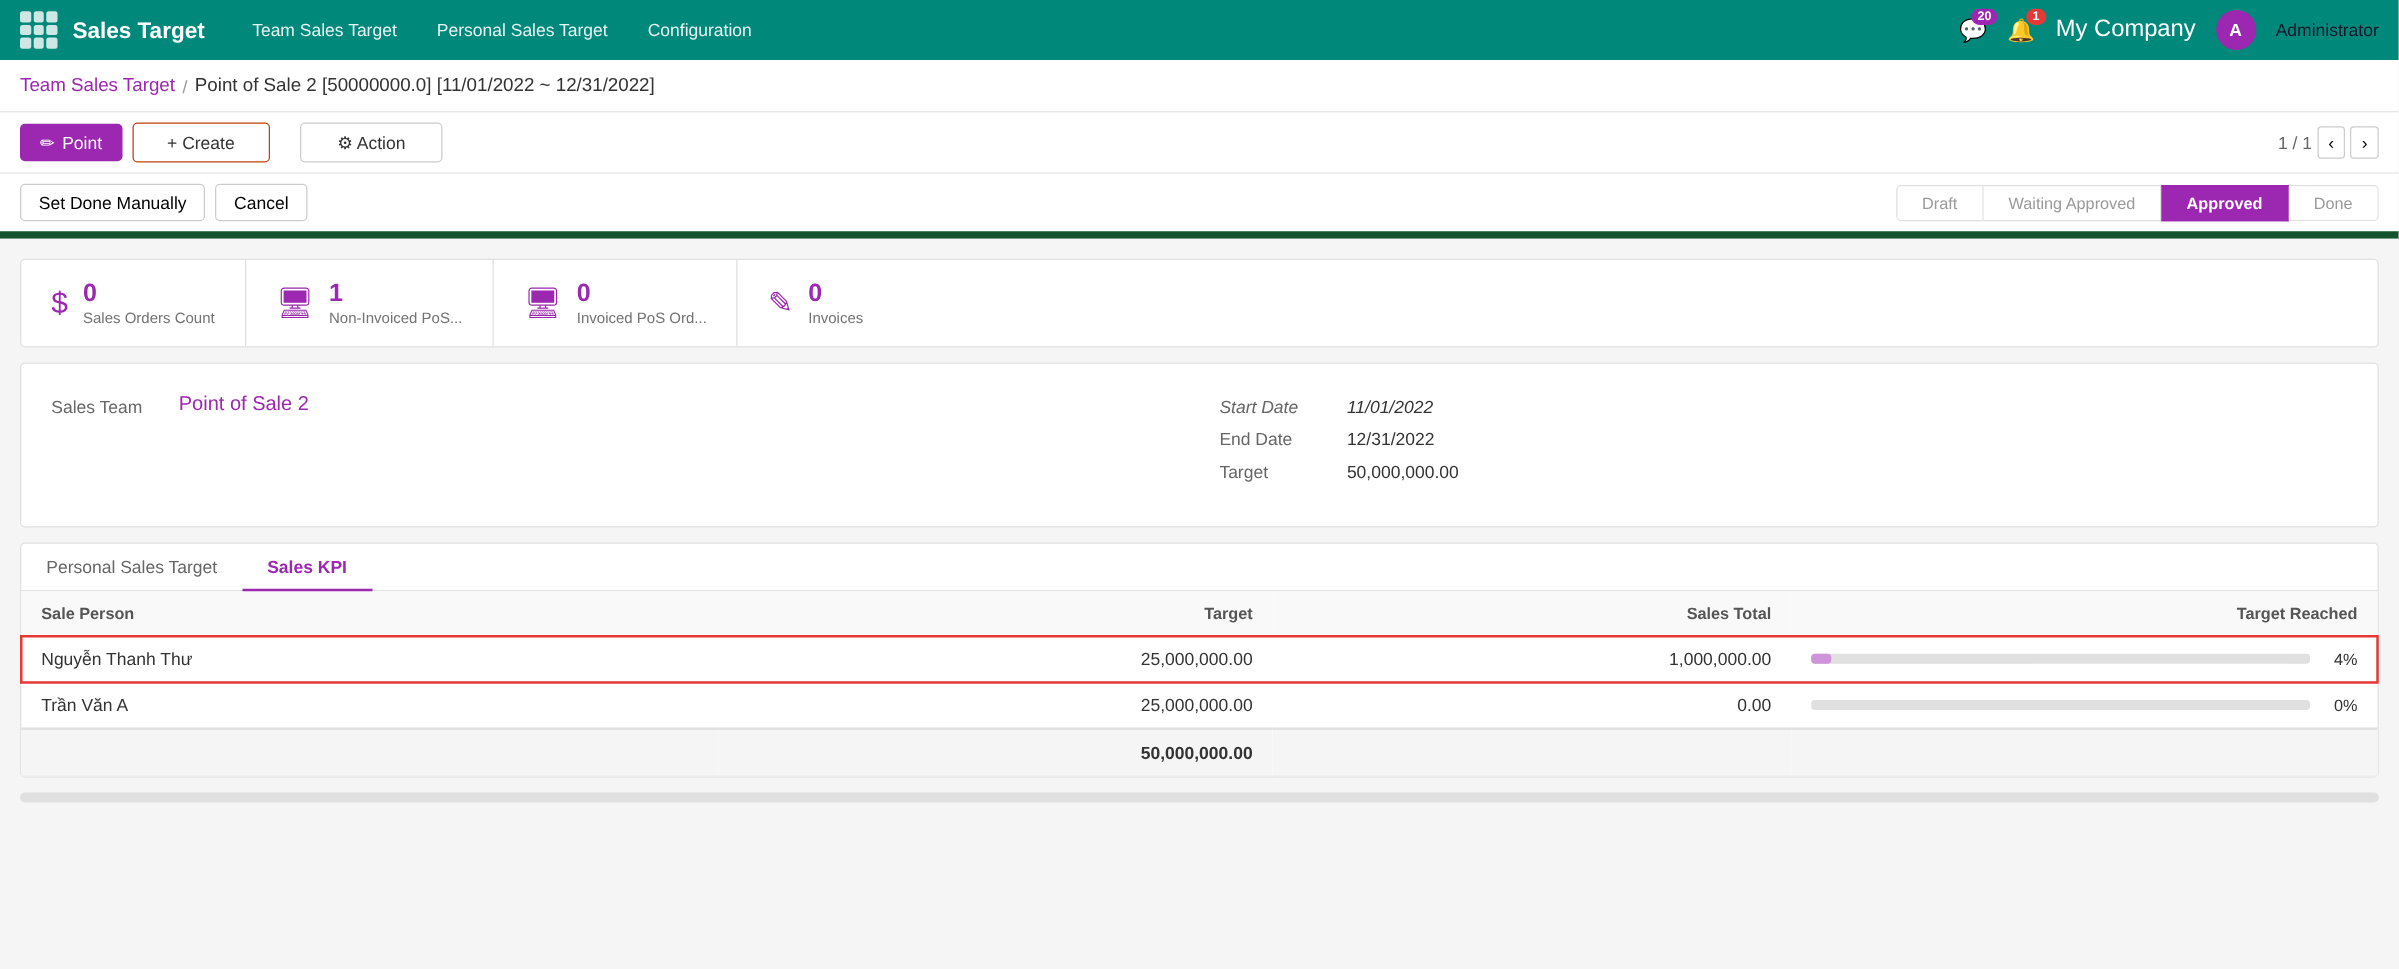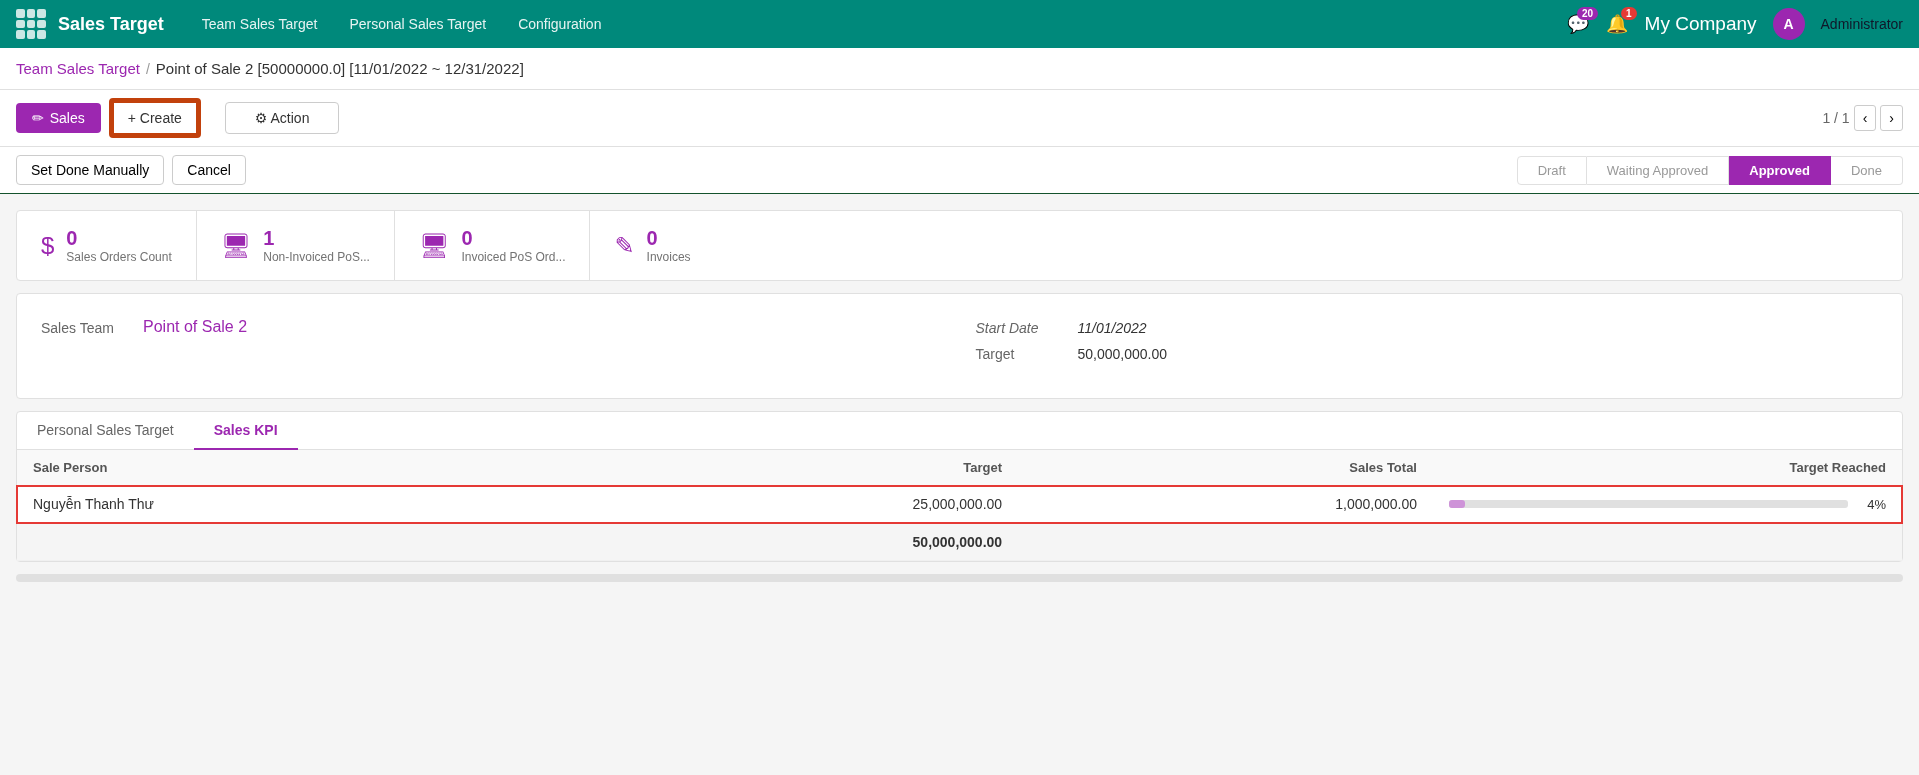--- a/index.html
+++ b/index.html
@@ -63,36 +63,36 @@
     .action-bar {
       background: #fff; padding: 8px 16px;
       border-bottom: 1px solid #e0e0e0;
       display: flex; align-items: center; gap: 8px;
     }
     .btn-edit {
       background: #9c27b0; color: #fff; border: none; padding: 7px 16px;
       border-radius: 4px; cursor: pointer; font-size: 14px; display: flex; align-items: center; gap: 6px;
     }
     .btn-create {
-      background: #fff; color: #333; border: 5px solid #c2410c; padding: 7px 14px;
+      background: #fff; color: #333; border: 1px solid #c2410c; padding: 7px 27px;
       border-radius: 4px; cursor: pointer; font-size: 14px; display: flex; align-items: center; gap: 6px;
     }
     .btn-action {
       background: #fff; color: #333; border: 1px solid #ccc; padding: 7px 29px;
       border-radius: 4px; cursor: pointer; font-size: 14px; display: flex; align-items: center; gap: 6px;
       margin-left: 16px;
     }
     .spacer { flex: 1; }
     .pagination { display: flex; align-items: center; gap: 4px; color: #666; font-size: 14px; }
     .pag-btn { background: none; border: 1px solid #ccc; padding: 4px 8px; border-radius: 3px; cursor: pointer; }
 
     
     .status-bar {
       background: #fff; padding: 8px 16px;
-      border-bottom: 1px solid #14532d;
+      border-bottom: 6px solid #14532d;
       display: flex; align-items: center; gap: 8px;
     }
     .btn-set-done {
       background: #fff; border: 1px solid #ccc; padding: 6px 14px;
       border-radius: 4px; cursor: pointer; font-size: 14px;
     }
     .btn-cancel {
       background: #fff; border: 1px solid #ccc; padding: 6px 14px;
       border-radius: 4px; cursor: pointer; font-size: 14px;
     }
@@ -210,21 +210,21 @@
 
 <div class="breadcrumb-bar">
   <span class="breadcrumb-link">Team Sales Target</span>
   <span class="breadcrumb-sep">/</span>
   <span class="breadcrumb-current">Point of Sale 2 [50000000.0] [11/01/2022 ~ 12/31/2022]</span>
 </div>
 
 <div class="action-bar">
   <button class="btn-edit">
     <span>✏</span>
-    <span>Sales</span>
+    <span>Point</span>
   </button>
   <button class="btn-create">
     <span>+ Create</span>
   </button>
   <button class="btn-action">
     <span>⚙ Action</span>
   </button>
   <div class="spacer"></div>
   <div class="pagination">
     <span>1 / 1</span>
@@ -282,20 +282,24 @@
       <div class="form-col">
         <div class="form-group">
           <div class="form-label">Sales Team</div>
           <div class="form-value">Point of Sale 2</div>
         </div>
       </div>
       <div class="form-col">
         <div class="form-group" style="margin-bottom:8px;font-style:italic;">
           <div class="form-label">Start Date</div>
           <div class="form-value-plain">11/01/2022</div>
+        </div>
+        <div class="form-group" style="margin-bottom:8px;">
+          <div class="form-label">End Date</div>
+          <div class="form-value-plain">12/31/2022</div>
         </div>
         <div class="form-group">
           <div class="form-label">Target</div>
           <div class="form-value-plain">50,000,000.00</div>
         </div>
       </div>
     </div>
   </div>
 
   <div class="tabs-section">
@@ -320,20 +324,33 @@
             <td class="right">1,000,000.00</td>
             <td>
               <div class="progress-bar-wrap">
                 <div class="progress-bar-bg">
                   <div class="progress-bar-fill" style="width: 4%"></div>
                 </div>
                 <span class="progress-label">4%</span>
               </div>
             </td>
           </tr>
+          <tr>
+            <td>Trần Văn A</td>
+            <td class="right">25,000,000.00</td>
+            <td class="right">0.00</td>
+            <td>
+              <div class="progress-bar-wrap">
+                <div class="progress-bar-bg">
+                  <div class="progress-bar-fill" style="width: 0%"></div>
+                </div>
+                <span class="progress-label">0%</span>
+              </div>
+            </td>
+          </tr>
           <tr class="total-row">
             <td></td>
             <td class="right">50,000,000.00</td>
             <td></td>
             <td></td>
           </tr>
         </tbody>
       </table>
     </div>
   </div>

